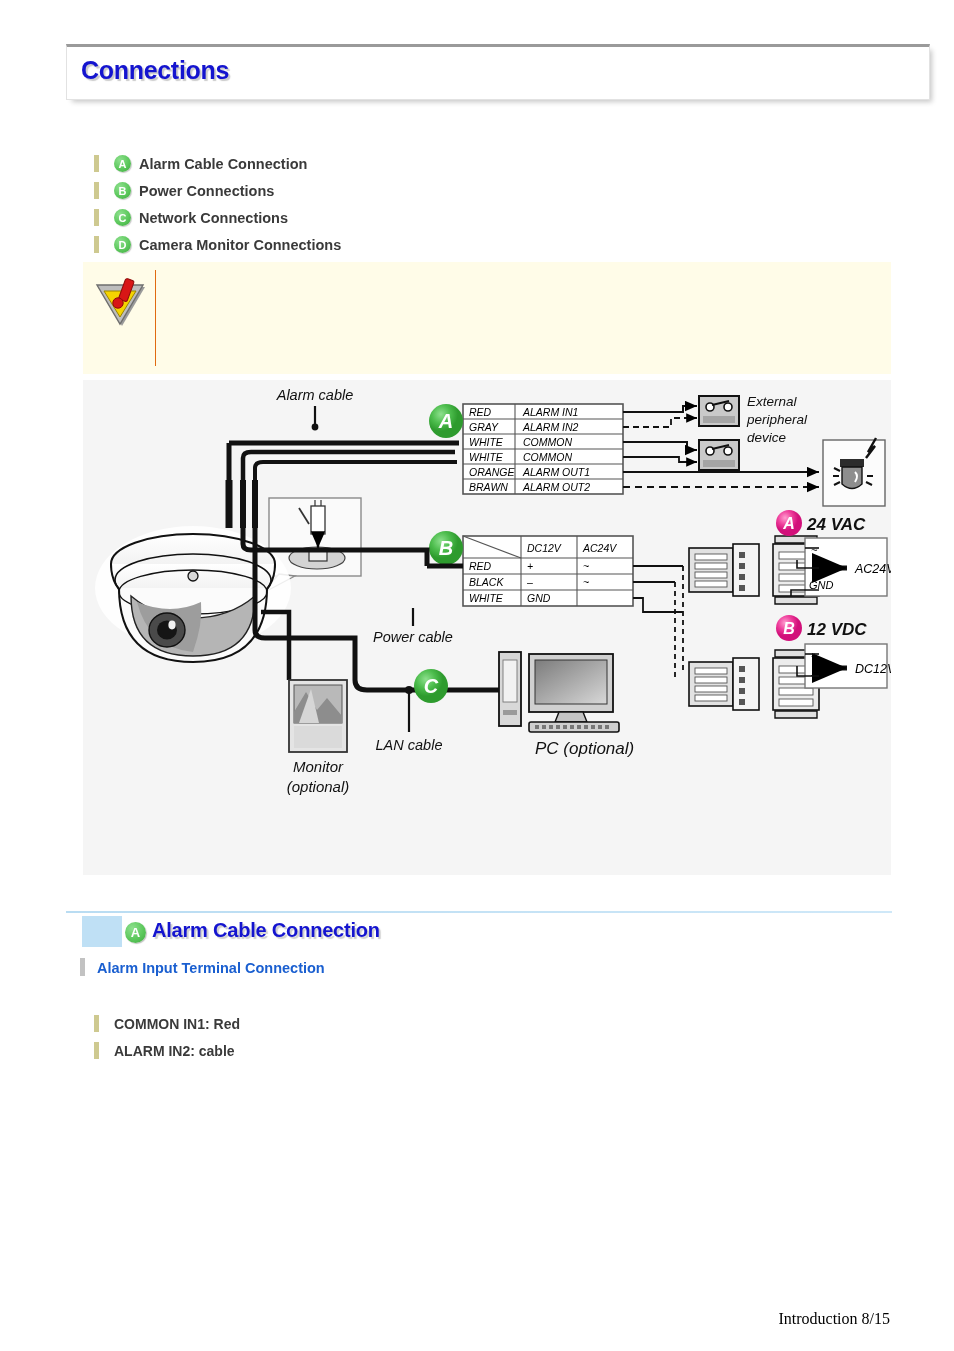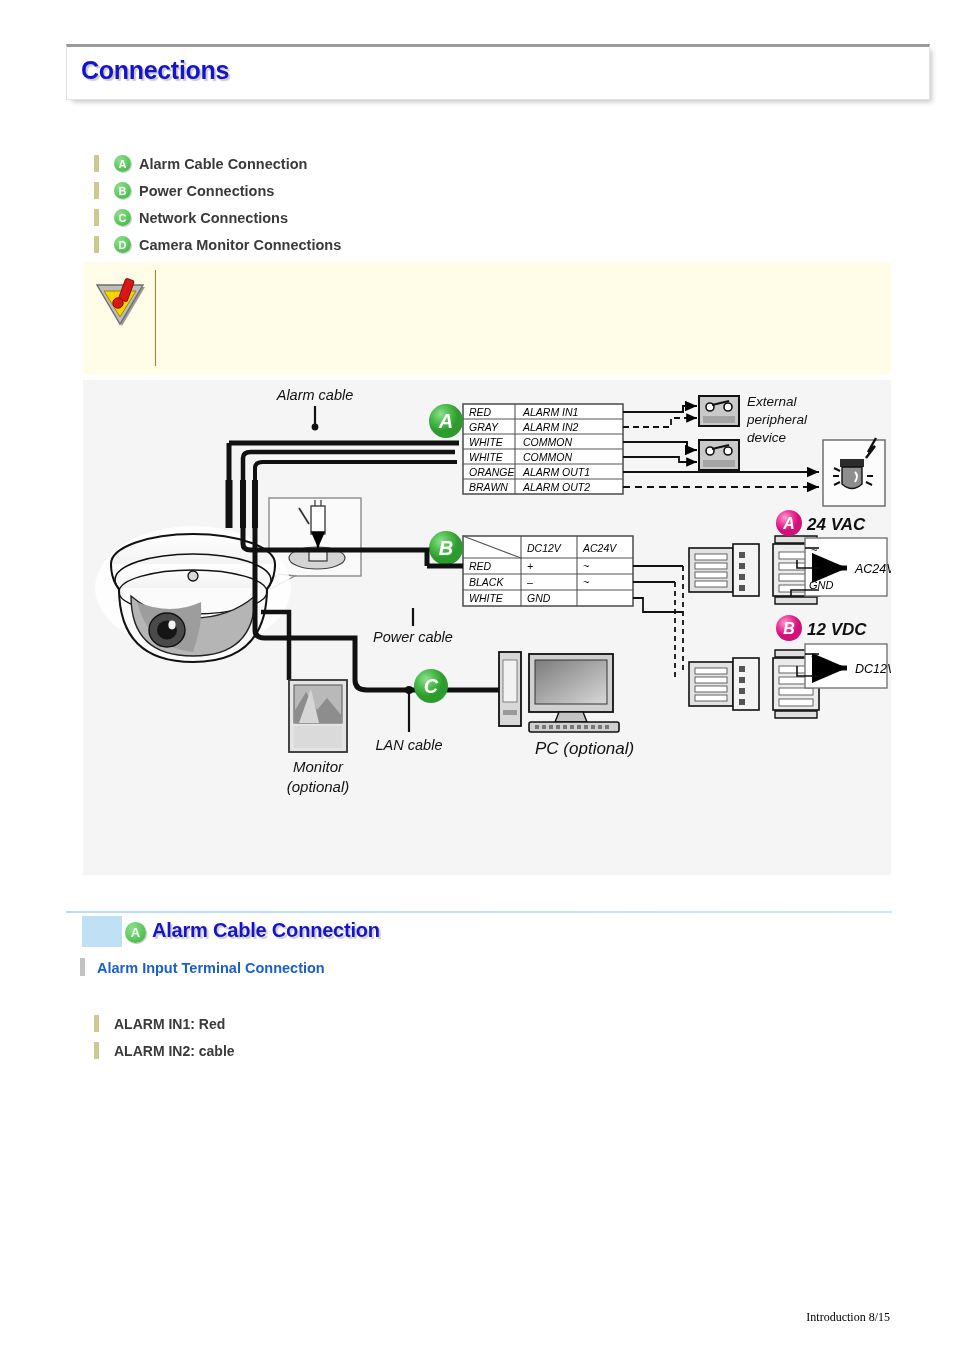--- a/index.html
+++ b/index.html
@@ -88,21 +88,21 @@
   #sub-head .sub-text{font-size:14.5px;font-weight:bold;color:#1a5fd0;}
 
   
   #alarm-list{position:absolute;left:94px;top:1010px;}
   #alarm-list .toc-row{height:27px;}
   #alarm-list .alarm-label{font-size:14px;font-weight:bold;color:#3a3a3a;}
 
   
   #footer{
     position:absolute;left:0;top:1310px;width:890px;text-align:right;
-    font-family:"Liberation Serif", serif;font-size:12px;color:#000;
+    font-family:"Liberation Serif", serif;font-size:16px;color:#000;
   }
 </style>
 </head>
 <body>
 
 <div id="title-bar">
   <div class="title-text">Connections</div>
 </div>
 
 <div id="toc-list">
@@ -426,21 +426,21 @@
 </div>
 
 <div id="sub-head">
   <span class="gray-bar"></span>
   <span class="sub-text">Alarm Input Terminal Connection</span>
 </div>
 
 <div id="alarm-list">
   <div class="toc-row">
     <span class="khaki-bar"></span>
-    <span class="alarm-label">ALARM IN1: Red</span>
+    <span class="alarm-label">COMMON IN1: Red</span>
   </div>
   <div class="toc-row">
     <span class="khaki-bar"></span>
     <span class="alarm-label">ALARM IN2: cable</span>
   </div>
 </div>
 
 <div id="footer">Introduction 8/15</div>
 
 </body></html>

